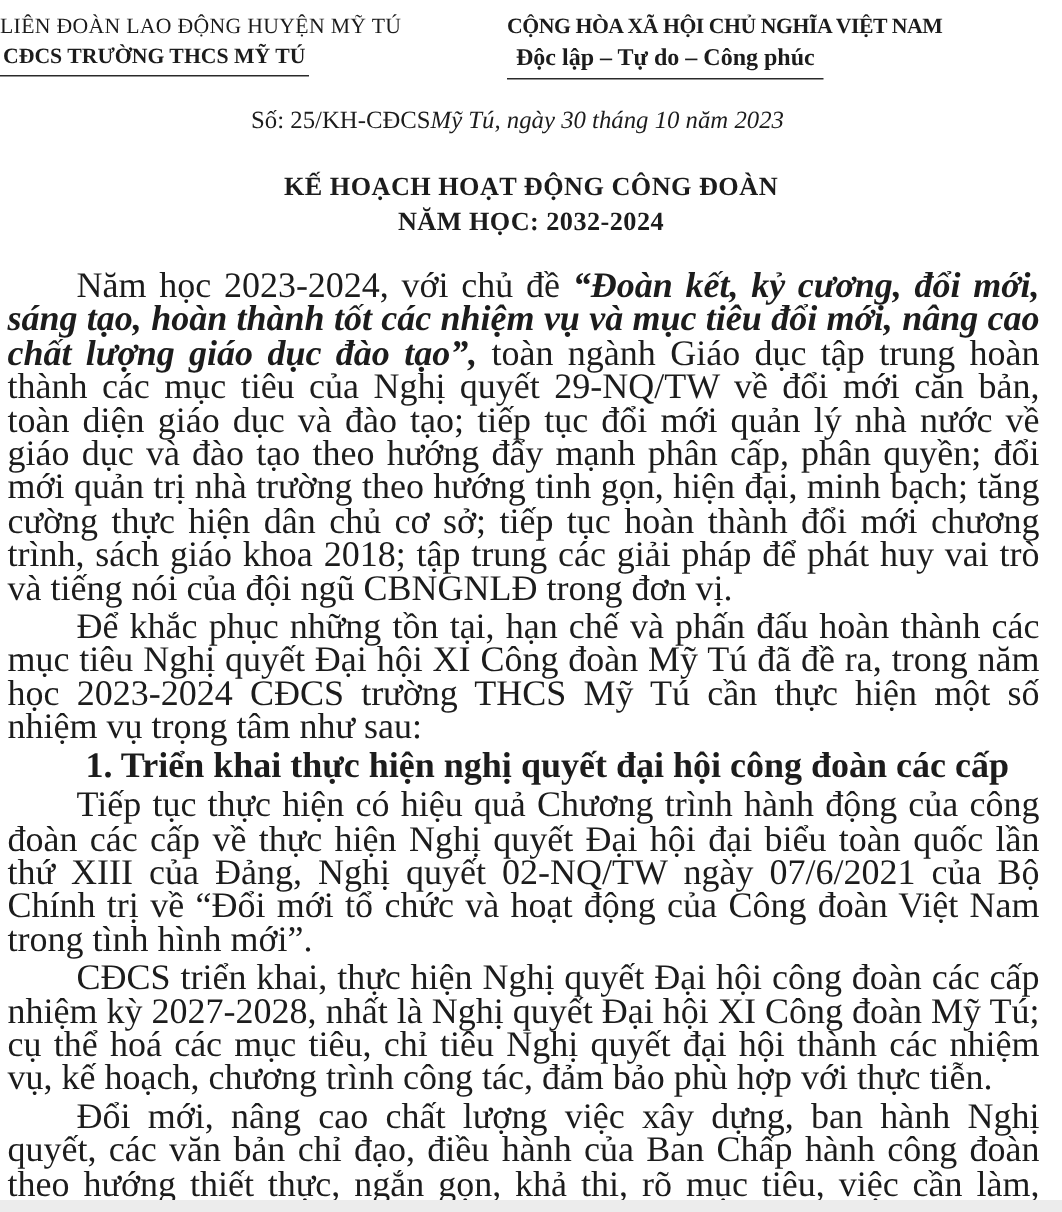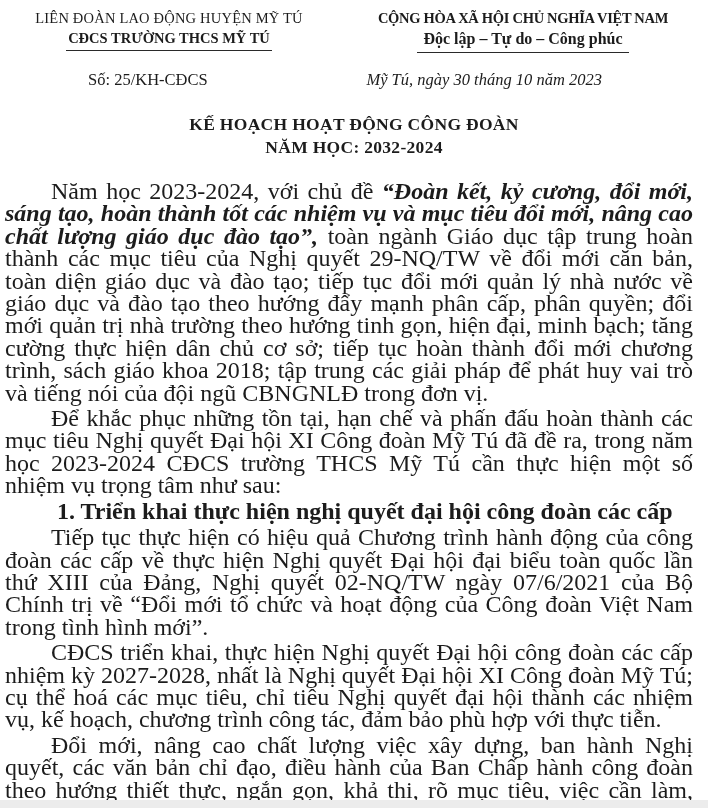--- a/index.html
+++ b/index.html
@@ -12,25 +12,25 @@
     font-family: "Liberation Serif", "DejaVu Serif", serif;
     color: #1c1c1c;
   }
   
   .hdr {
     display: flex;
     padding-top: 8px;
   }
   .hdr-left {
     width: 338px;
-    text-align: center;
+    text-align: left;
   }
   .hdr-right {
     flex: 1;
-    text-align: center;
+    text-align: left;
   }
   .org-parent {
     font-size: 14.5px;
     line-height: 21px;
     letter-spacing: 0.2px;
     white-space: nowrap;
   }
   .org-name {
     display: inline-block;
     font-size: 14.5px;
@@ -52,21 +52,21 @@
     font-size: 16px;
     font-weight: bold;
     line-height: 20px;
     border-bottom: 1.5px solid #2a2a2a;
     padding: 0 6px 3px 6px;
     white-space: nowrap;
   }
   
   .meta {
     display: flex;
-    justify-content: space-between;
+    justify-content: center;
     margin-top: 16px;
     padding-left: 88px;
     padding-right: 106px;
     font-size: 16.5px;
     line-height: 22px;
   }
   .doc-date { font-style: italic; }
   
   .title {
     margin-top: 22px;

